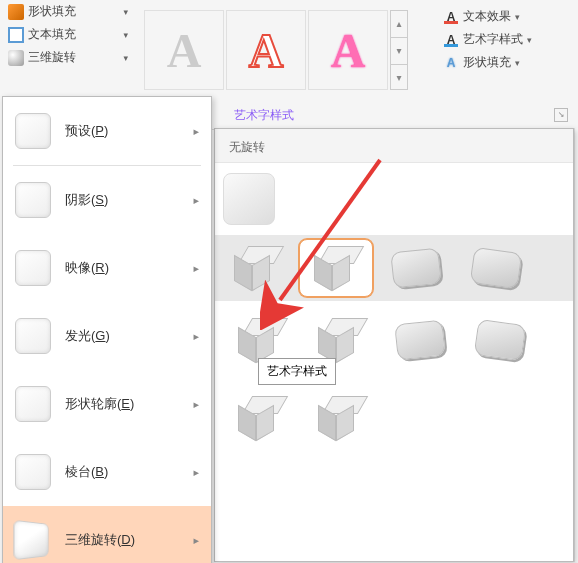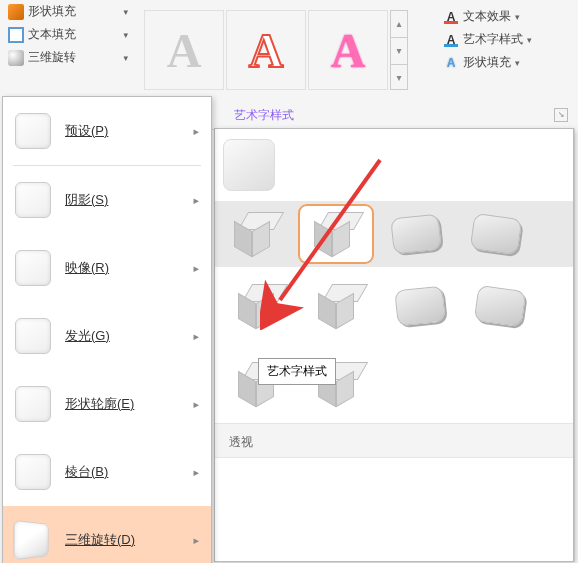--- a/index.html
+++ b/index.html
@@ -31,21 +31,21 @@
     .text-menu-item .ticon.tf { color: #333; border-bottom: 3px solid #e74c3c; }
     .text-menu-item .ticon.to { color: #333; border-bottom: 3px solid #3498db; }
     .text-menu-item .ticon.te { color: #5b9bd5; text-shadow: 0 0 2px #5b9bd5; }
     .text-menu-item .chevron { margin-left: 4px; font-size: 9px; color: #666; }
     
     .group-label { position: absolute; top: 107px; left: 230px; font-size: 12px; color: #8b5cf6; }
     .dialog-launcher { position: absolute; top: 108px; left: 550px; width: 14px; height: 14px; border: 1px solid #bbb; font-size: 8px; text-align: center; line-height: 12px; color: #888; }
     
     
     .effects-dropdown { position: absolute; top: 96px; left: 2px; width: 210px; background: #fff; border: 1px solid #bbb; box-shadow: 2px 2px 6px rgba(0,0,0,0.2); z-index: 10; }
-    .dd-item { display: flex; align-items: center; padding: 16px 12px; font-size: 13px; color: #333; position: relative; text-decoration: underline; }
+    .dd-item { display: flex; align-items: center; padding: 16px 12px; font-size: 13px; color: #333; position: relative; }
     .dd-item.active { background: #ffd6ba; }
     .dd-item .thumb { width: 36px; height: 36px; border: 1px solid #ccc; border-radius: 6px; background: linear-gradient(145deg, #fff, #eee); margin-right: 14px; box-shadow: inset 0 0 4px rgba(0,0,0,0.1); }
     .dd-item .thumb.rot3d { background: linear-gradient(145deg, #fff 40%, #ddd); transform: perspective(40px) rotateY(15deg); }
     .dd-item u { text-decoration: underline; }
     .dd-item .sub-arrow { position: absolute; right: 12px; font-size: 11px; color: #888; }
     .dd-sep { height: 1px; background: #e0e0e0; margin: 0 10px; }
     
     
     .submenu { position: absolute; top: 128px; left: 214px; width: 360px; height: 434px; background: #fff; border: 1px solid #bbb; box-shadow: 2px 2px 6px rgba(0,0,0,0.2); overflow: hidden; z-index: 9; }
     .submenu-section-title { font-size: 12px; color: #666; padding: 10px 14px 6px; background: #f4f4f4; border-bottom: 1px solid #e6e6e6; border-top: 1px solid #e6e6e6; }
@@ -163,20 +163,21 @@
     <span class="sub-arrow">▸</span>
   </div>
   <div class="dd-item active">
     <div class="thumb rot3d"></div>
     <span><span>三维旋转(</span><u>D</u><span>)</span></span>
     <span class="sub-arrow">▸</span>
   </div>
 </div>
 
 <div class="submenu">
+  <div class="submenu-section-title">无旋转</div>
   <div class="preset-row">
     <div class="preset-thumb"></div>
   </div>
 
   <div class="preset-row hover-group">
     <div class="preset-thumb iso">
       <div class="cube3d iso-tl">
           <div class="cube-face top"></div>
           <div class="cube-face left"></div>
           <div class="cube-face right"></div>
@@ -227,21 +228,20 @@
         </div>
       </div>
     <div class="preset-thumb iso">
         <div class="cube3d iso-tl">
           <div class="cube-face top"></div>
           <div class="cube-face left"></div>
           <div class="cube-face right"></div>
         </div>
       </div>
   </div>
-  <div class="submenu-section-title">透视</div>
 </div>
 
 <div class="scroll-edge"></div>
 
 <div class="tooltip">艺术字样式</div>
 
 <svg class="arrow-svg" width="140" height="180">
   <defs>
     <marker id="ah" markerWidth="12" markerHeight="12" refX="2" refY="6" orient="auto">
       <path d="M0,0 L12,6 L0,12 L3,6 z" fill="#e53935"></path>

